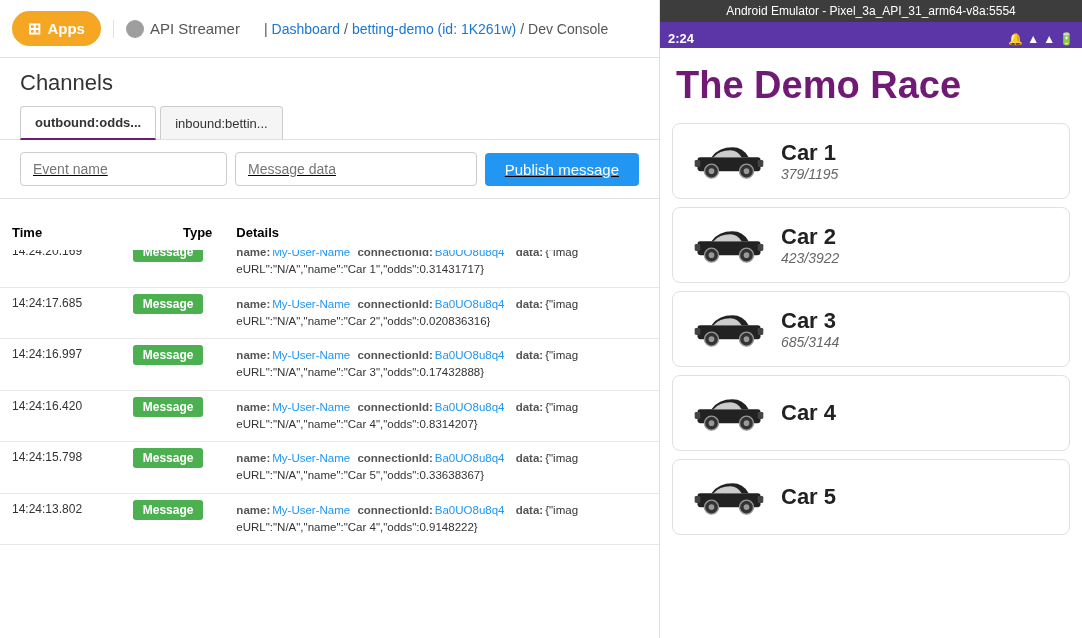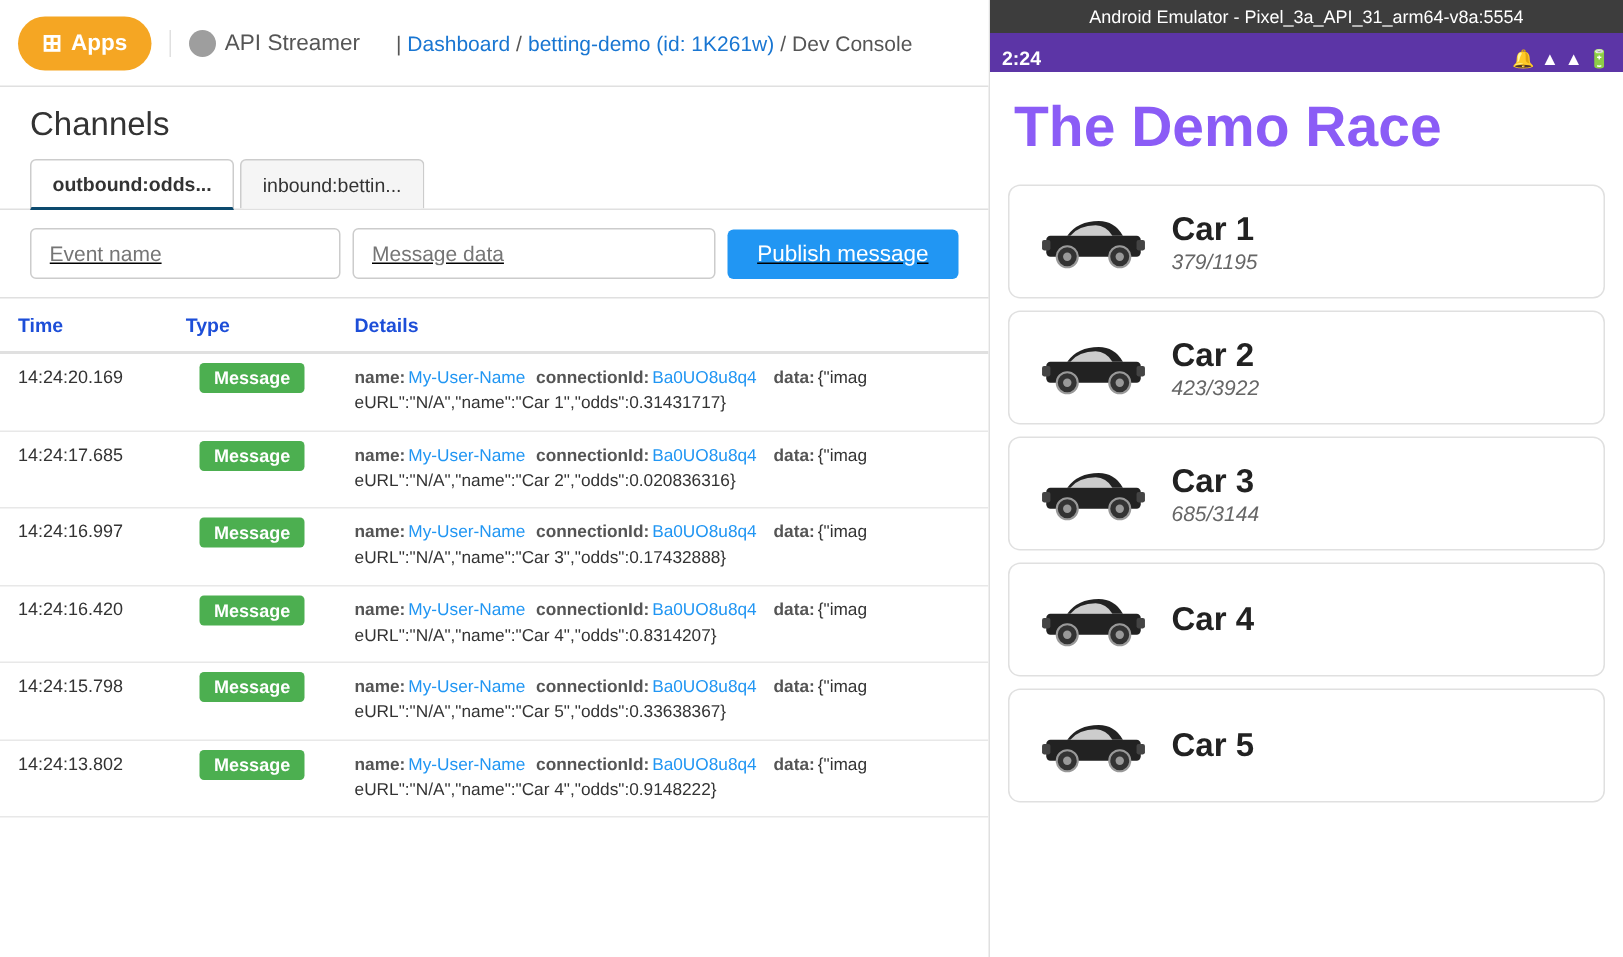--- a/index.html
+++ b/index.html
@@ -17,54 +17,54 @@
     .breadcrumb { display: flex; align-items: center; gap: 4px; font-size: 14px; padding: 0 12px; color: #555; }
     .breadcrumb a { color: #1976d2; text-decoration: none; }
     .breadcrumb span { color: #555; }
 
     
     .channels-header { padding: 12px 20px 0; font-size: 22px; font-weight: 400; color: #333; }
 
     
     .channel-tabs { display: flex; gap: 0; padding: 10px 20px 0; border-bottom: 1px solid #e0e0e0; }
     .channel-tab { padding: 8px 14px; font-size: 13px; border: 1px solid #ccc; border-bottom: none; background: #fff; cursor: pointer; color: #333; margin-right: 4px; border-radius: 4px 4px 0 0; }
-    .channel-tab.active { background: #fff; font-weight: 600; border-bottom: 2px solid #0c4a6e; margin-bottom: -1px; text-align: right; }
+    .channel-tab.active { background: #fff; font-weight: 600; border-bottom: 2px solid #701a75; margin-bottom: -1px; text-align: right; }
     .channel-tab:not(.active) { background: #f5f5f5; }
 
     
     .message-bar { display: flex; align-items: center; gap: 8px; padding: 12px 20px; border-bottom: 1px solid #e0e0e0; text-decoration: underline; }
     .event-name-input { flex: 1; padding: 8px 12px; border: 1px solid #ccc; border-radius: 4px; font-size: 14px; color: #999; }
     .message-data-input { flex: 1.5; padding: 8px 12px; border: 1px solid #ccc; border-radius: 4px; font-size: 14px; color: #999; }
     .publish-btn { background: #2196f3; color: #fff; border: none; border-radius: 4px; padding: 8px 20px; font-size: 15px; cursor: pointer; white-space: nowrap; }
 
     
     .table-container { flex: 1; overflow-y: auto; }
     table { width: 100%; border-collapse: collapse; font-size: 13px; }
-    thead th { padding: 10px 12px; text-align: left; background: #fff; border-bottom: 2px solid #e0e0e0; font-weight: 600; color: #1d4ed8; position: sticky; top: 0; margin-left: 35px; }
-    thead th.center { text-align: left; }
+    thead th { padding: 10px 12px; text-align: left; background: #fff; border-bottom: 2px solid #e0e0e0; font-weight: 600; color: #000000; position: sticky; top: 16px; margin-left: 35px; }
+    thead th.center { text-align: right; }
     tbody tr { border-bottom: 1px solid #e8e8e8; }
     td { padding: 8px 12px; vertical-align: top; margin-left: 24px; }
     td.time { color: #333; white-space: nowrap; font-size: 12px; }
     td.type { text-align: center; }
     .type-badge { background: #4caf50; color: #fff; border-radius: 3px; padding: 3px 10px; font-size: 12px; font-weight: 600; }
     td.details { font-size: 11.5px; color: #333; }
     td.details .detail-row { display: flex; flex-wrap: wrap; gap: 2px; line-height: 1.5; }
     .detail-key { color: #555; font-weight: 600; }
     .detail-val { color: #2196f3; }
     .detail-data-key { color: #555; font-weight: 600; margin-left: 4px; }
     .detail-data-val { color: #333; }
 
     
     .right-panel { width: 422px; display: flex; flex-direction: column; background: #f5f5f5; }
     .emulator-title-bar { background: #3d3d3d; color: #fff; font-size: 12px; padding: 4px 10px; text-align: center; }
     .emulator-status-bar { background: #5c35a6; color: #fff; display: flex; align-items: flex-end; justify-content: space-between; padding: 2px 8px; height: 26px; }
     .status-time { font-size: 13px; font-weight: 600; }
     .status-icons { display: flex; align-items: center; gap: 4px; font-size: 12px; }
     .emulator-body { flex: 1; background: #fff; overflow-y: auto; }
-    .demo-race-title { font-size: 38px; font-weight: 700; color: #8b5cf6; padding: 16px 16px 8px; }
+    .demo-race-title { font-size: 38px; font-weight: 700; color: #701a75; padding: 16px 16px 8px; }
     .car-item { display: flex; align-items: center; gap: 12px; padding: 12px 16px; border: 1px solid #e0e0e0; margin: 8px 12px; border-radius: 8px; background: #fff; }
     .car-icon { width: 80px; height: 50px; display: flex; align-items: center; justify-content: center; }
     .car-info { flex: 1; }
     .car-name { font-size: 22px; font-weight: 600; color: #222; }
     .car-odds { font-size: 14px; color: #666; font-style: italic; }
     .car-svg { width: 70px; height: 40px; }
   </style>
 </head>
 <body>
 

